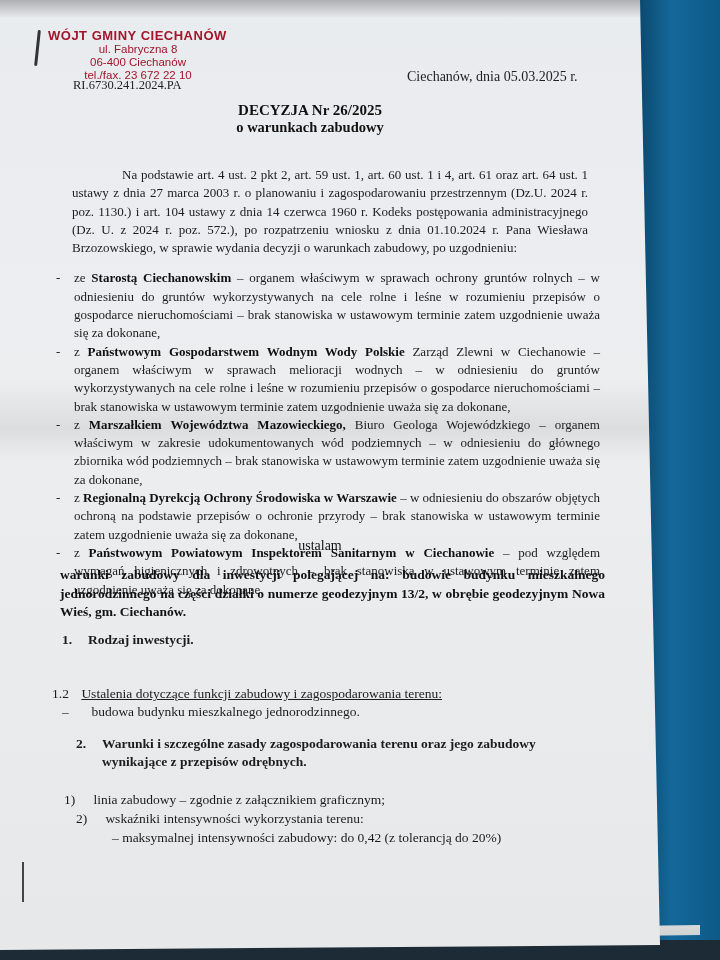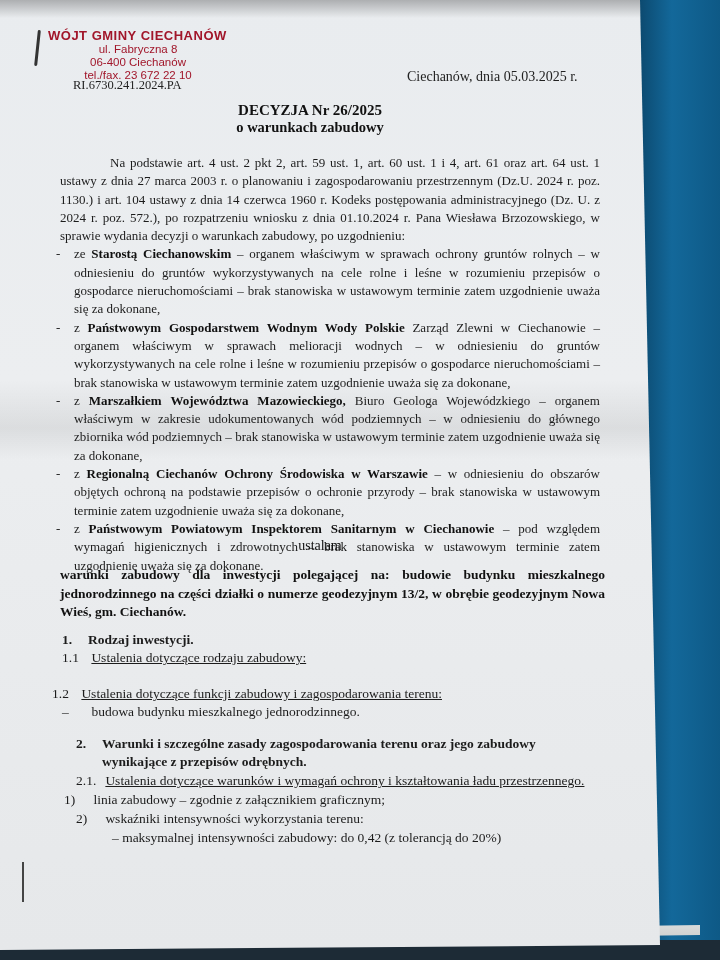--- a/index.html
+++ b/index.html
@@ -32,21 +32,21 @@
   .stamp { position:absolute; left:48px; top:28px; text-align:center; width:180px; }
   .stamp-bar { position:absolute; left:36px; top:30px; width:3px; height:36px; background:#333; border-radius:2px; transform:rotate(6deg); }
   .stamp-title { color:#a1162a; font-family:"Liberation Sans", sans-serif; font-weight:bold; font-size:13px; letter-spacing:0.5px; text-align:left; }
   .stamp-line { color:#a1162a; font-family:"Liberation Sans", sans-serif; font-size:11.5px; line-height:13px; }
   .ref { position:absolute; left:73px; top:78px; font-size:12.5px; color:#222; }
   .date { position:absolute; left:407px; top:69px; font-size:14px; color:#222; }
   .title { position:absolute; left:0; width:640px; text-align:center; font-weight:bold; color:#111; }
   .t1 { top:102px; font-size:15px; left:-10px; }
   .t2 { top:119px; font-size:14.5px; left:-10px; }
   .body-text { position:absolute; left:60px; top:154px; width:540px; font-size:13px; line-height:18.3px; color:#1c1c1c; text-align:justify; }
-  .body-text p { margin:0; }
+  .body-text p { margin:12px; }
   .indent { text-indent:50px; }
   .item { position:relative; padding-left:14px; }
   .item .dash { position:absolute; left:-4px; top:0; }
   b { color:#111; }
   .ustalam { position:absolute; left:0; width:640px; text-align:center; top:538px; font-weight:normal; font-size:14px; color:#111; }
   .decision { position:absolute; left:60px; top:566px; width:545px; font-weight:bold; font-size:13.5px; line-height:18.5px; color:#111; text-align:justify; }
   .sec { position:absolute; font-size:13.5px; color:#1c1c1c; }
   .u { text-decoration:underline; }
   .num { display:inline-block; width:26px; }
   .margin-bar { position:absolute; left:22px; top:862px; width:2px; height:40px; background:#444; }
@@ -86,51 +86,45 @@
     <div class="item">
       <span class="dash">-</span>
       <span>z </span><b>Państwowym Gospodarstwem Wodnym Wody Polskie</b><span> Zarząd Zlewni w Ciechanowie – organem właściwym w sprawach melioracji wodnych – w odniesieniu do gruntów wykorzystywanych na cele rolne i leśne w rozumieniu przepisów o gospodarce nieruchomościami – brak stanowiska w ustawowym terminie zatem uzgodnienie uważa się za dokonane,</span>
     </div>
     <div class="item">
       <span class="dash">-</span>
       <span>z </span><b>Marszałkiem Województwa Mazowieckiego,</b><span> Biuro Geologa Wojewódzkiego – organem właściwym w zakresie udokumentowanych wód podziemnych – w odniesieniu do głównego zbiornika wód podziemnych – brak stanowiska w ustawowym terminie zatem uzgodnienie uważa się za dokonane,</span>
     </div>
     <div class="item">
       <span class="dash">-</span>
-      <span>z </span><b>Regionalną Ciechanów Ochrony Środowiska w Warszawie</b><span> – w odniesieniu do obszarów objętych ochroną na podstawie przepisów o ochronie przyrody – brak stanowiska w ustawowym terminie zatem uzgodnienie uważa się za dokonane,</span>
+      <span>z </span><b>Regionalną Dyrekcją Ochrony Środowiska w Warszawie</b><span> – w odniesieniu do obszarów objętych ochroną na podstawie przepisów o ochronie przyrody – brak stanowiska w ustawowym terminie zatem uzgodnienie uważa się za dokonane,</span>
     </div>
     <div class="item">
       <span class="dash">-</span>
       <span>z </span><b>Państwowym Powiatowym Inspektorem Sanitarnym w Ciechanowie</b><span> – pod względem wymagań higienicznych i zdrowotnych – brak stanowiska w ustawowym terminie zatem uzgodnienie uważa się za dokonane.</span>
     </div>
   </div>
 
   <div class="ustalam">ustalam</div>
   <div class="decision">warunki zabudowy dla inwestycji polegającej na: budowie budynku mieszkalnego jednorodzinnego na części działki o numerze geodezyjnym 13/2, w obrębie geodezyjnym Nowa Wieś, gm. Ciechanów.</div>
 
   <div class="sec" style="left:62px; top:632px; font-weight:bold;">
     <span class="num">1.</span><span>Rodzaj inwestycji.</span>
   </div>
-  <div class="sec" style="left:62px; top:650px;">
-    <span class="num">1.1</span> <span class="u">Ustalenia dotyczące rodzaju zabudowy:</span>
-  </div>
   <div class="sec" style="left:52px; top:686px;">
     <span class="num">1.2</span> <span class="u">Ustalenia dotyczące funkcji zabudowy i zagospodarowania terenu:</span>
   </div>
   <div class="sec" style="left:62px; top:704px;">
     <span class="num">–</span> <span>budowa budynku mieszkalnego jednorodzinnego.</span>
   </div>
 
   <div class="sec" style="left:76px; top:736px; font-weight:bold; width:560px;">
     <span class="num">2.</span><span>Warunki i szczególne zasady zagospodarowania terenu oraz jego zabudowy</span>
   </div>
   <div class="sec" style="left:102px; top:754px; font-weight:bold;">wynikające z przepisów odrębnych.</div>
-  <div class="sec" style="left:76px; top:773px;">
-    <span class="num">2.1.</span> <span class="u">Ustalenia dotyczące warunków i wymagań ochrony i kształtowania ładu przestrzennego.</span>
-  </div>
   <div class="sec" style="left:64px; top:792px;">
     <span class="num">1)</span> <span>linia zabudowy – zgodnie z załącznikiem graficznym;</span>
   </div>
   <div class="sec" style="left:76px; top:811px;">
     <span class="num">2)</span> <span>wskaźniki intensywności wykorzystania terenu:</span>
   </div>
   <div class="sec" style="left:112px; top:830px;">
     <span>–</span> <span>maksymalnej intensywności zabudowy: do 0,42 (z tolerancją do 20%)</span>
   </div>
 

